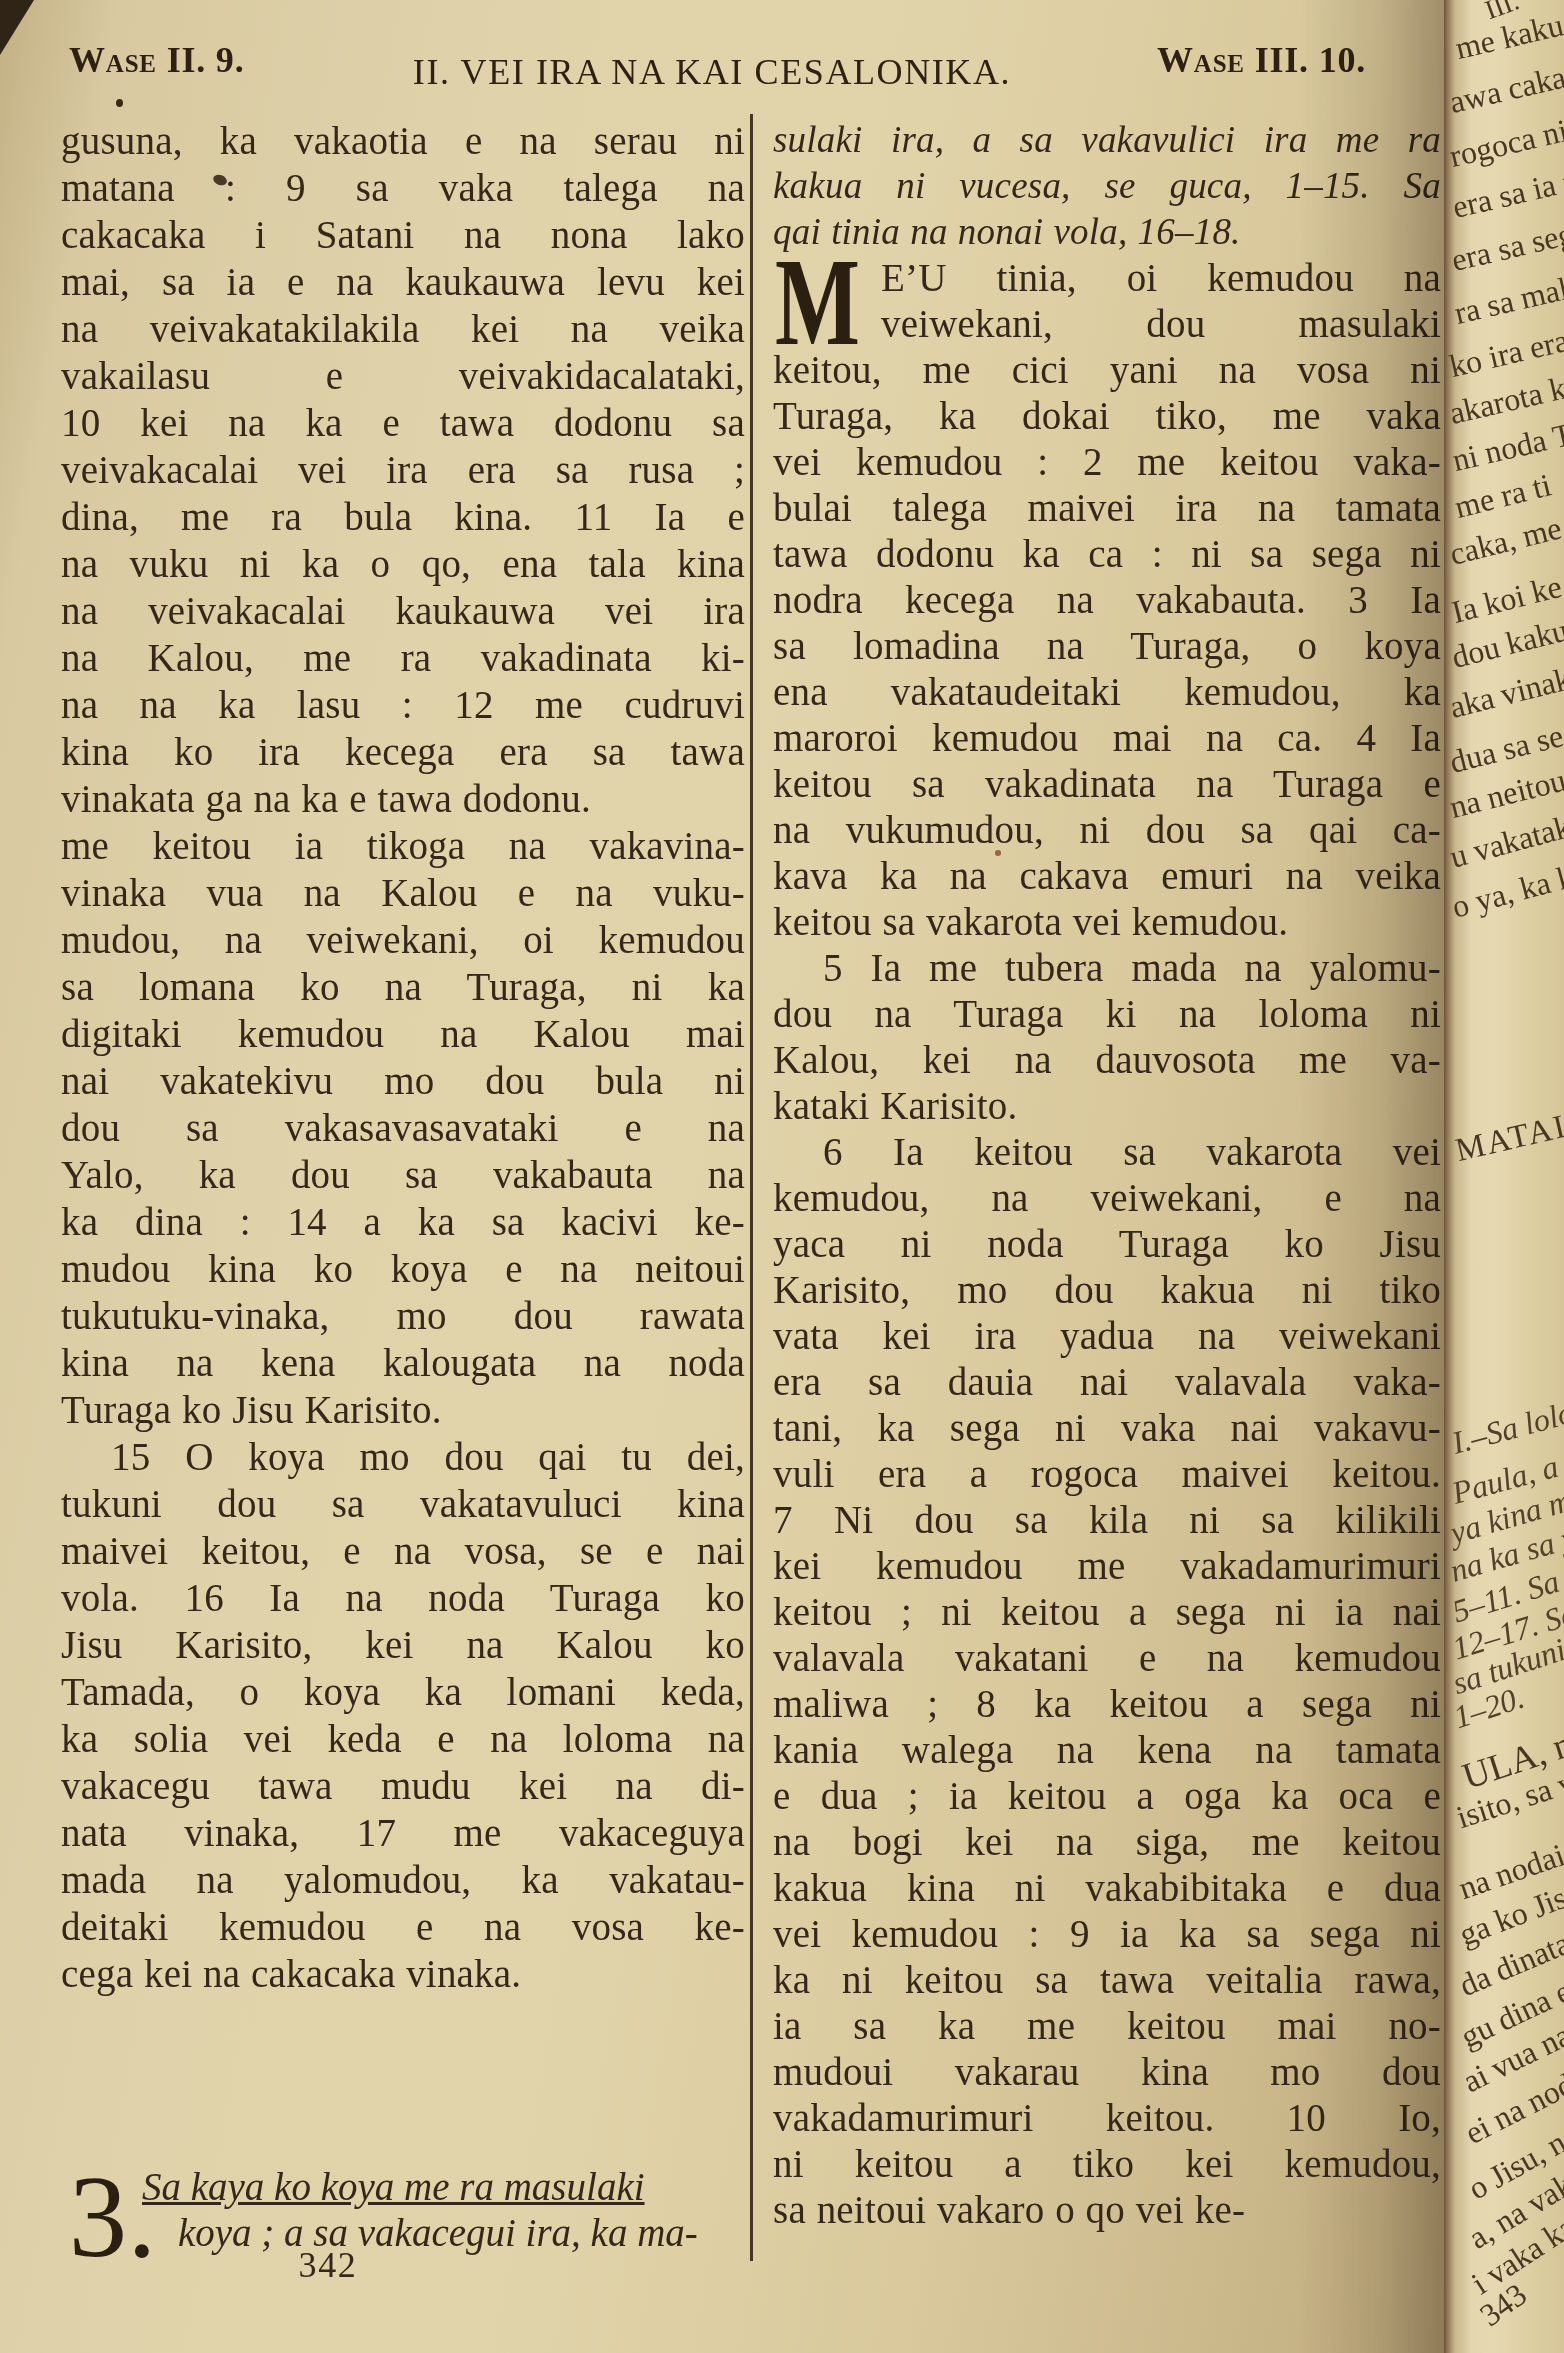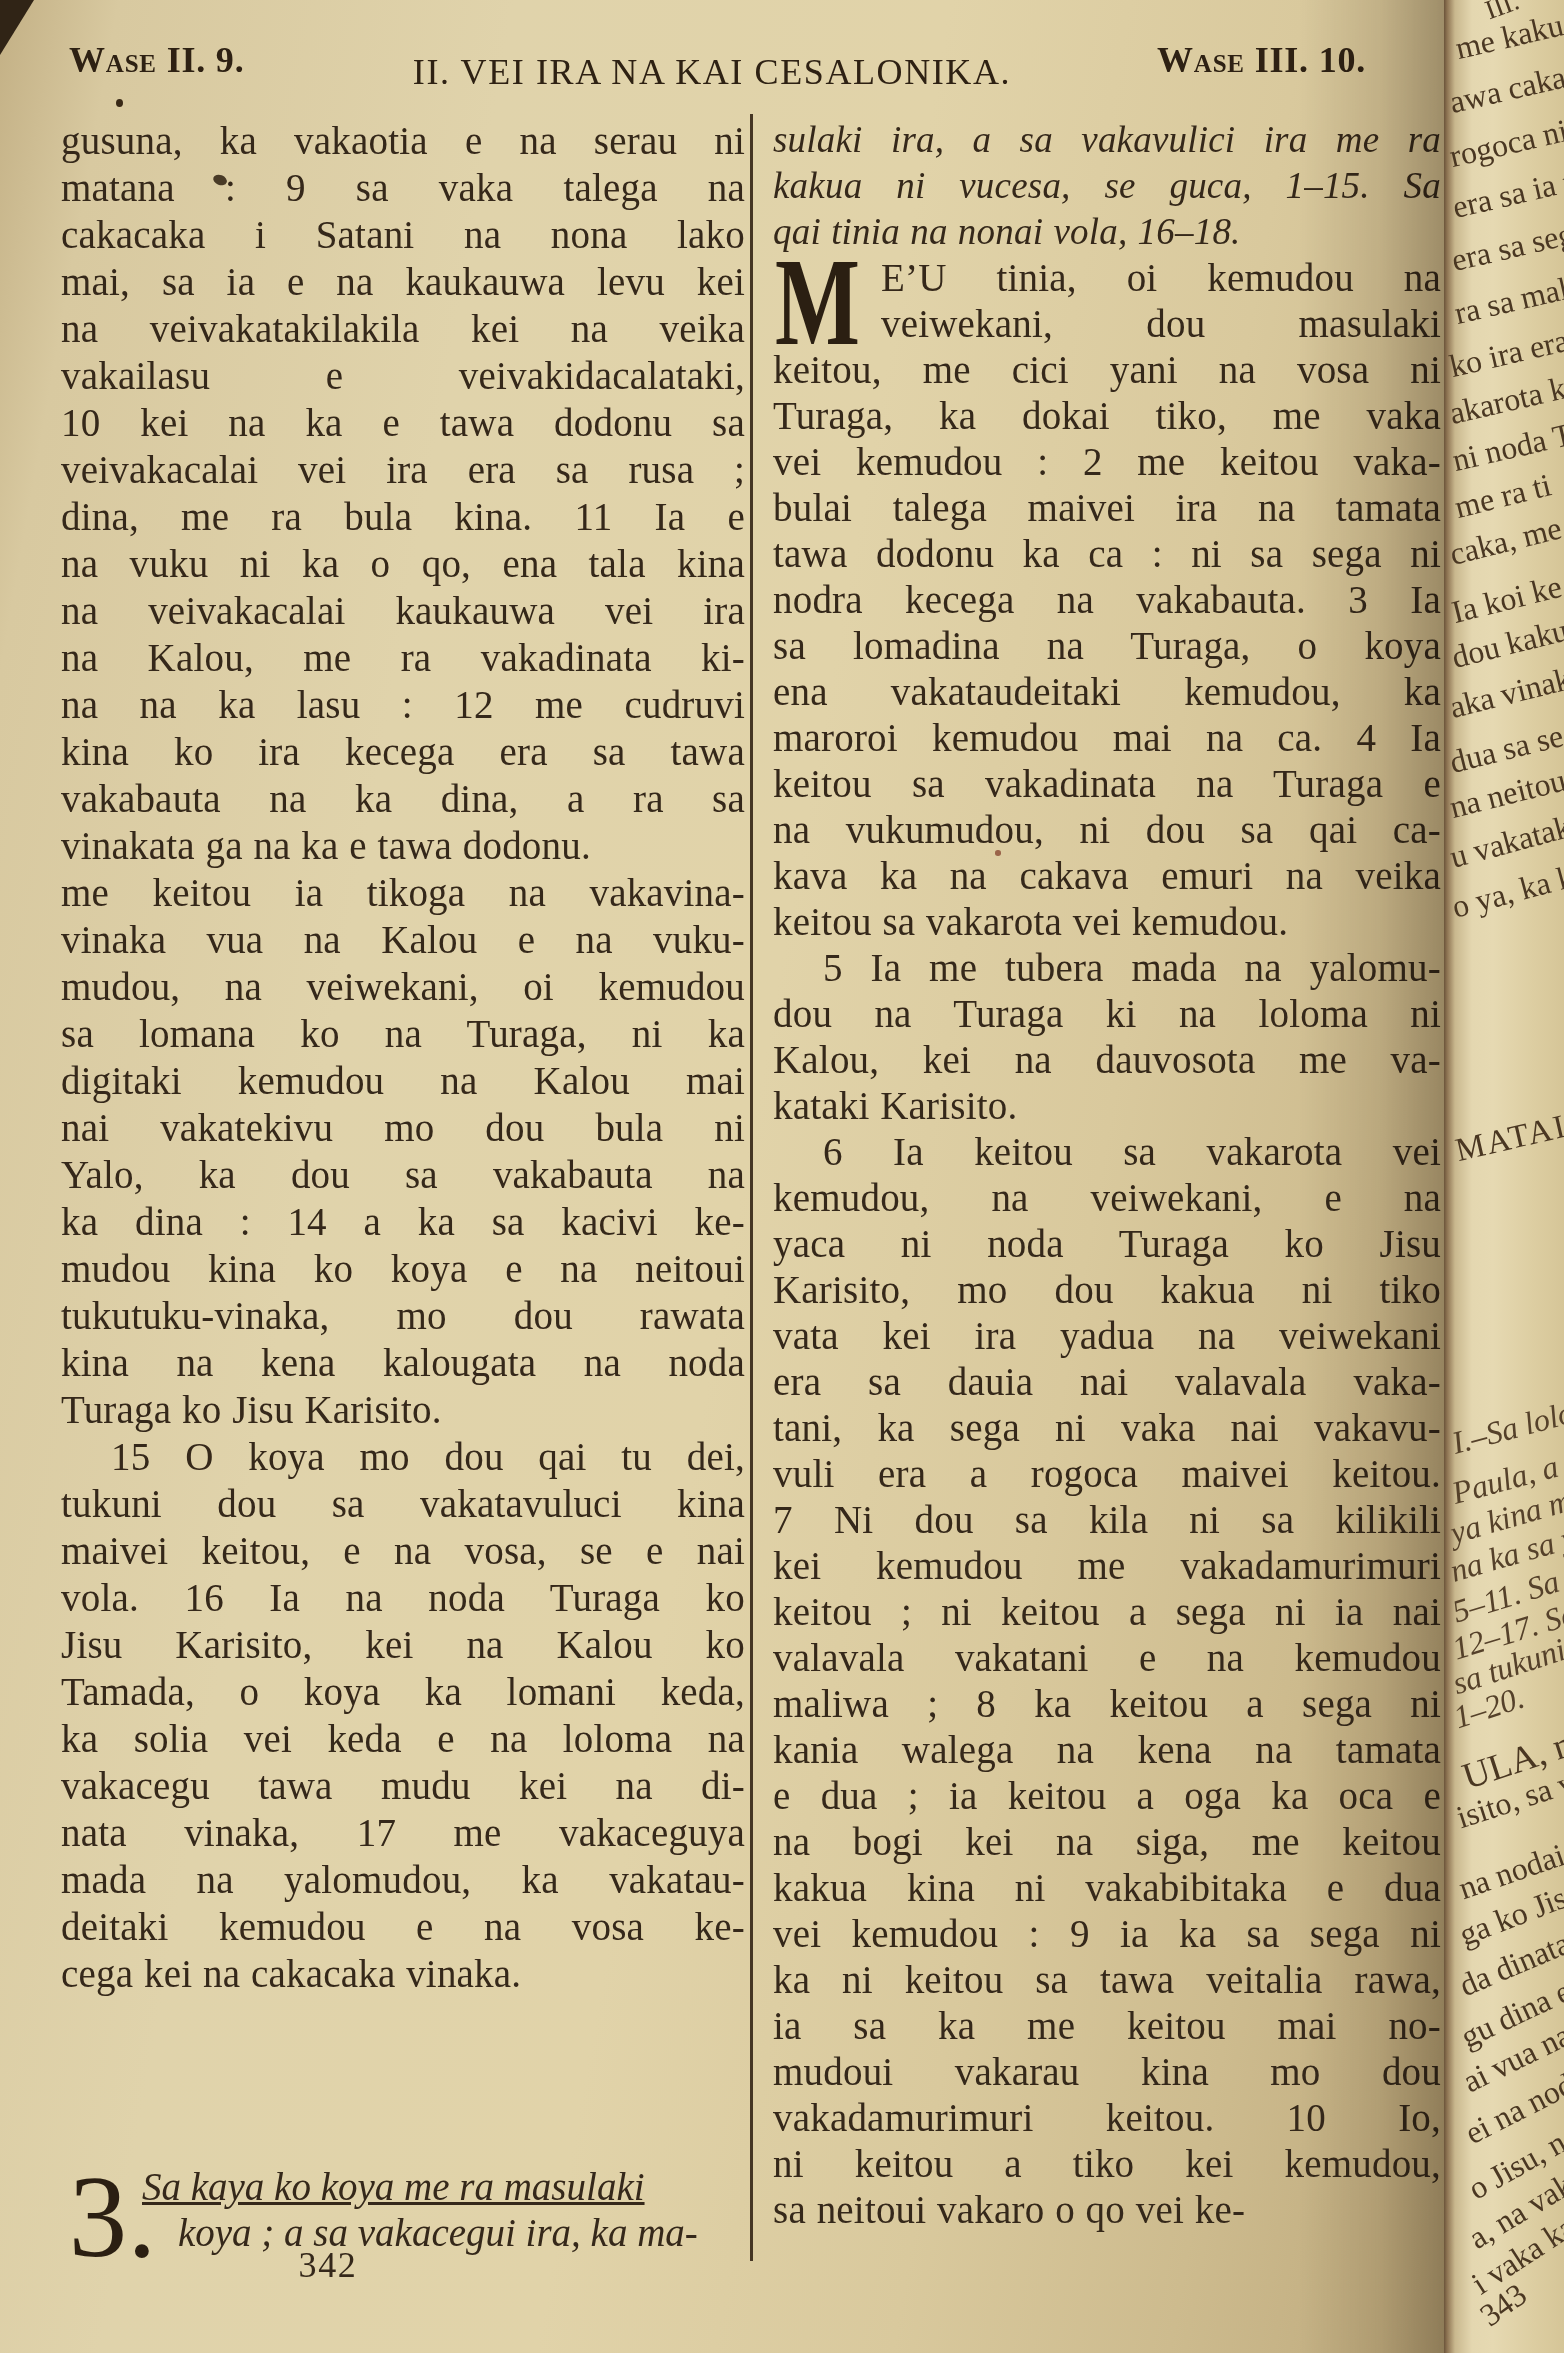--- a/index.html
+++ b/index.html
@@ -74,28 +74,28 @@
       <div class="line">na veivakatakilakila kei na veika</div>
       <div class="line">vakailasu e veivakidacalataki,</div>
       <div class="line">10 kei na ka e tawa dodonu sa</div>
       <div class="line">veivakacalai vei ira era sa rusa ;</div>
       <div class="line">dina, me ra bula kina.  11 Ia e</div>
       <div class="line">na vuku ni ka o qo, ena tala kina</div>
       <div class="line">na veivakacalai kaukauwa vei ira</div>
       <div class="line">na Kalou, me ra vakadinata ki-</div>
       <div class="line">na na ka lasu : 12 me cudruvi</div>
       <div class="line">kina ko ira kecega era sa tawa</div>
-      <div class="line">vakabauta na ka dina, a ra sa</div>
       <div class="line short">vinakata ga na ka e tawa dodonu.</div>
       <div class="line">me keitou ia tikoga na vakavina-</div>
       <div class="line">vinaka vua na Kalou e na vuku-</div>
       <div class="line">mudou, na veiwekani, oi kemudou</div>
       <div class="line">sa lomana ko na Turaga, ni ka</div>
       <div class="line">digitaki kemudou na Kalou mai</div>
       <div class="line">nai vakatekivu mo dou bula ni</div>
+      <div class="line">dou sa vakasavasavataki e na</div>
       <div class="line">Yalo, ka dou sa vakabauta na</div>
       <div class="line">ka dina : 14 a ka sa kacivi ke-</div>
       <div class="line">mudou kina ko koya e na neitoui</div>
       <div class="line">tukutuku-vinaka, mo dou rawata</div>
       <div class="line">kina na kena kalougata na noda</div>
       <div class="line short">Turaga ko Jisu Karisito.</div>
       <div class="line indent">15 O koya mo dou qai tu dei,</div>
       <div class="line">tukuni dou sa vakatavuluci kina</div>
       <div class="line">maivei keitou, e na vosa, se e nai</div>
       <div class="line">vola.  16 Ia na noda Turaga ko</div>

